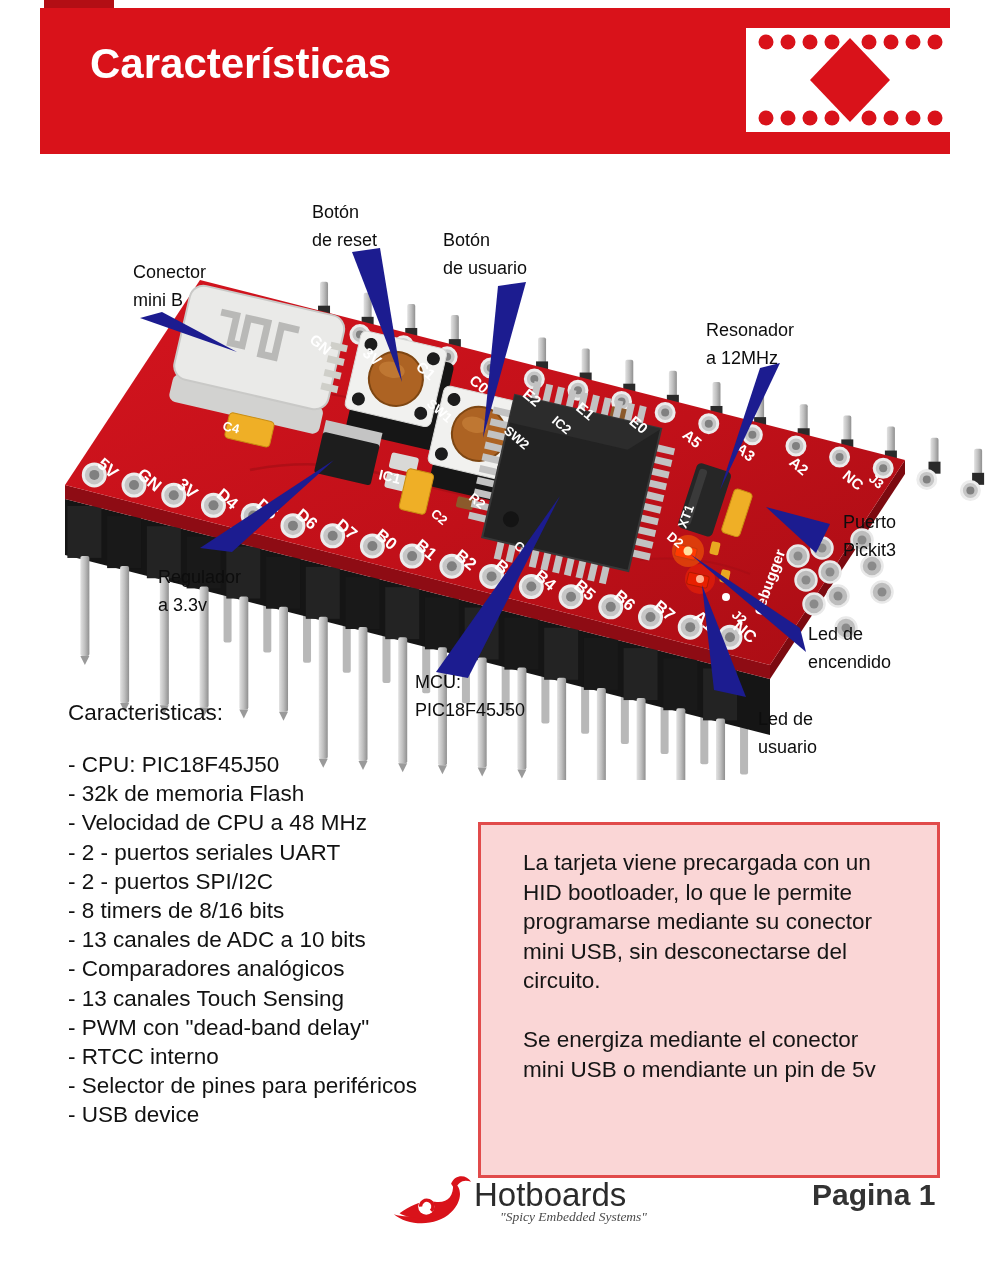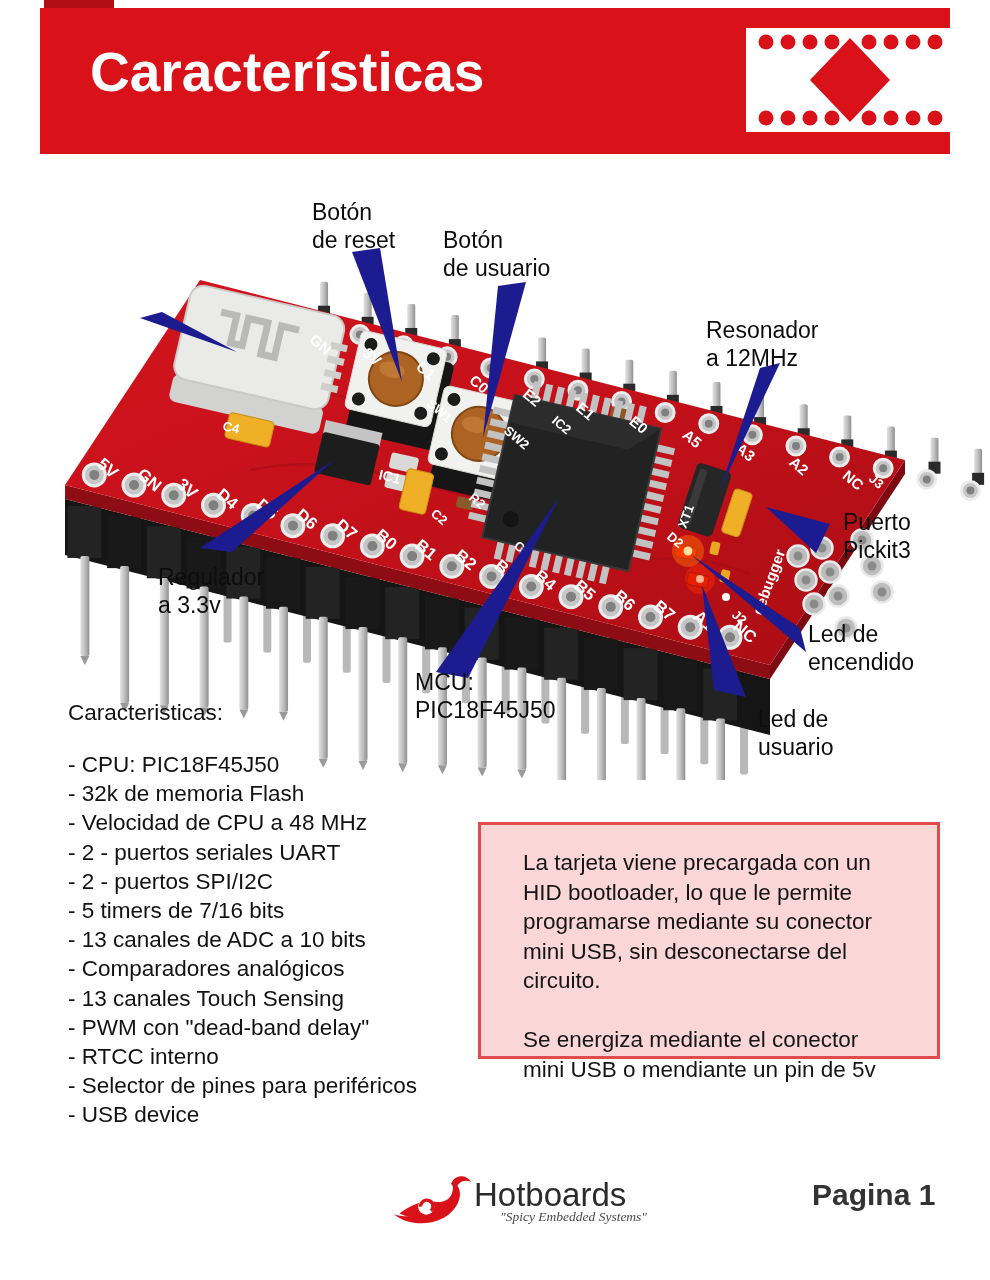--- a/index.html
+++ b/index.html
@@ -7,36 +7,36 @@
     --pink-bg:#FAD6D6; --pink-border:#E14B4B; --ink:#121212;
   }
   *{box-sizing:border-box}
   html,body{margin:0;padding:0;background:#fff}
   .page{position:relative;width:990px;height:1280px;background:#fff;overflow:hidden;
         font-family:"Liberation Sans",sans-serif;color:var(--ink)}
 
   
   .header-tab{position:absolute;left:44px;top:0;width:70px;height:16px;background:var(--accent-dark)}
   .header{position:absolute;left:40px;top:8px;width:910px;height:146px;background:var(--accent)}
-  .page-title{position:absolute;left:50px;top:32px;font-size:55px;font-weight:bold;color:#fff}
+  .page-title{position:absolute;left:50px;top:32px;font-size:42px;font-weight:bold;color:#fff}
   .brand-badge{position:absolute;left:706px;top:20px;width:204px;height:104px;background:#fff}
   .brand-badge svg{display:block}
 
   
   .board-figure{position:absolute;left:0;top:180px;width:990px;height:600px;pointer-events:none}
-  .callout{position:absolute;font-size:23px;line-height:28px;color:#0d0d0d;white-space:pre-line}
+  .callout{position:absolute;font-size:18px;line-height:28px;color:#0d0d0d;white-space:pre-line}
   .pinlbl{fill:#ffffff;font-family:"Liberation Sans",sans-serif;font-weight:bold}
 
   
   .features{position:absolute;left:68px;top:700px;font-size:22.5px;color:var(--ink)}
   .features-heading{line-height:26px;margin-bottom:24px}
   .feat{line-height:29.2px;white-space:nowrap}
 
   
-  .info-box{position:absolute;left:478px;top:822px;width:462px;height:237px;
+  .info-box{position:absolute;left:478px;top:822px;width:462px;height:356px;
             background:var(--pink-bg);border:3px solid var(--pink-border);
             padding:23px 40px 15px 42px;font-size:22.5px;line-height:29.5px;color:#151515}
   .info-box p{margin:0}
   .info-box p + p{margin-top:29.5px}
 
   
   .footer-logo{position:absolute;left:390px;top:1170px;width:84px;height:56px}
   .footer-brand{position:absolute;left:474px;top:1176px;font-size:33px;font-weight:normal;color:#2b2b2b}
   .footer-tagline{position:absolute;left:500px;top:1209px;font-size:13.5px;color:#4a4a4a;
                   font-family:"Liberation Serif",serif;font-style:italic}
@@ -483,20 +483,22 @@
         <polygon points="800,628 806,652 690,554"></polygon>
         <polygon points="714,690 746,697 702,585"></polygon>
       </g>
     </svg>
 
     
     <div class="callout" style="left:312px;top:18px">Botón
 de reset</div>
     <div class="callout" style="left:443px;top:46px">Botón
 de usuario</div>
+    <div class="callout" style="left:133px;top:78px">Conector
+mini B</div>
     <div class="callout" style="left:706px;top:136px">Resonador
 a 12MHz</div>
     <div class="callout" style="left:843px;top:328px">Puerto
 Pickit3</div>
     <div class="callout" style="left:158px;top:383px">Regulador
 a 3.3v</div>
     <div class="callout" style="left:415px;top:488px">MCU:
 PIC18F45J50</div>
     <div class="callout" style="left:808px;top:440px">Led de
 encendido</div>
@@ -505,21 +507,21 @@
   </div>
 
   <div class="features">
     <div class="features-heading">Caracteristicas:</div>
     <div>
         <div class="feat">- CPU: PIC18F45J50</div>
         <div class="feat">- 32k de memoria Flash</div>
         <div class="feat">- Velocidad de CPU a 48 MHz</div>
         <div class="feat">- 2 - puertos seriales UART</div>
         <div class="feat">- 2 - puertos SPI/I2C</div>
-        <div class="feat">- 5 timers de 7/16 bits</div>
+        <div class="feat">- 8 timers de 8/16 bits</div>
         <div class="feat">- 13 canales de ADC a 10 bits</div>
         <div class="feat">- Comparadores analógicos</div>
         <div class="feat">- 13 canales Touch Sensing</div>
         <div class="feat">- PWM con "dead-band delay"</div>
         <div class="feat">- RTCC interno</div>
         <div class="feat">- Selector de pines para periféricos</div>
         <div class="feat">- USB device</div>
       </div>
   </div>
 

